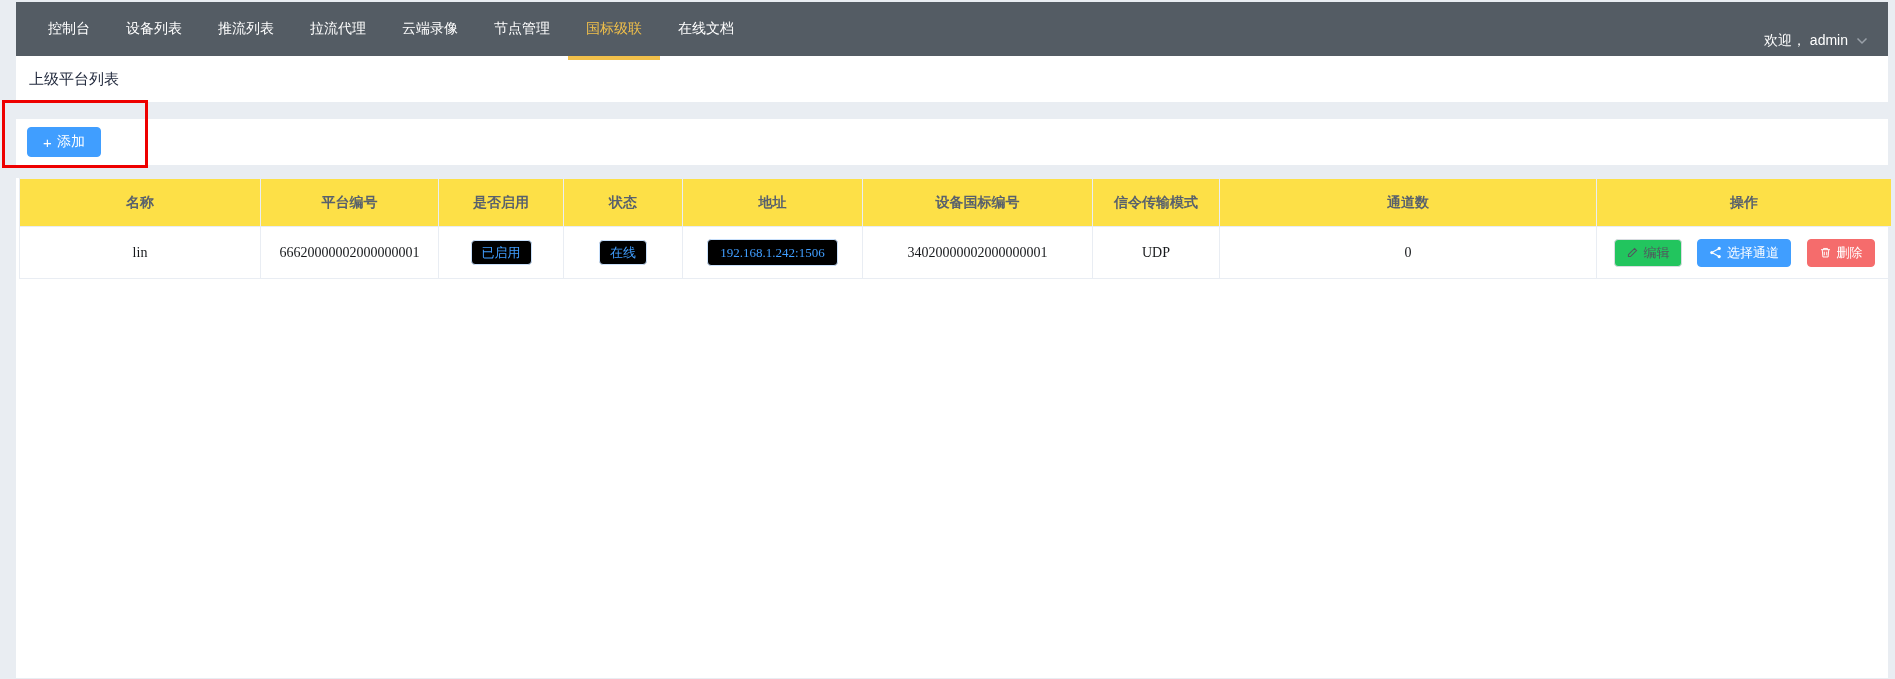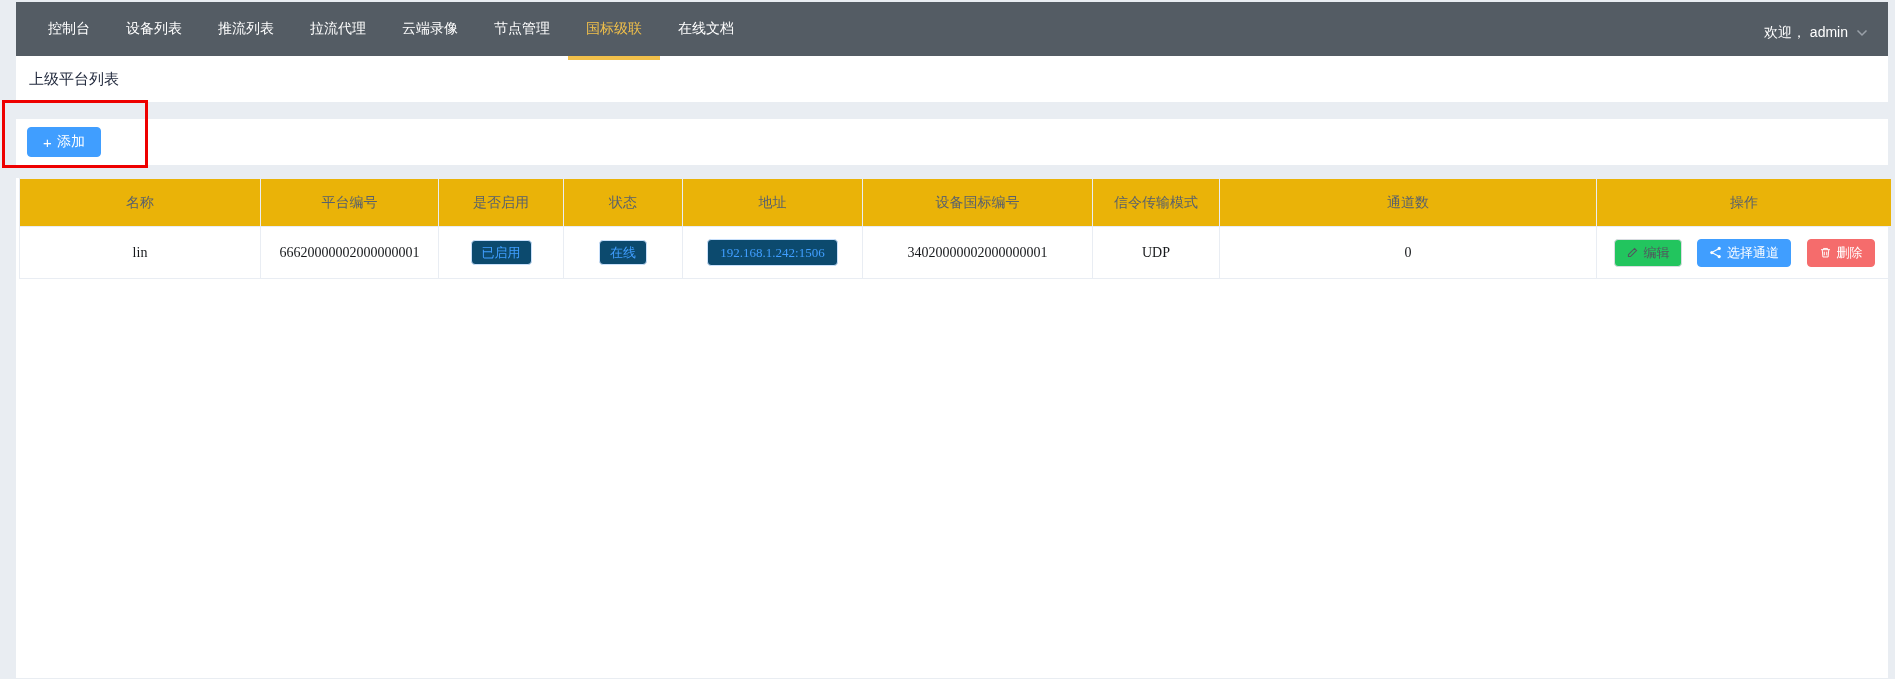--- a/index.html
+++ b/index.html
@@ -32,21 +32,21 @@
   .switch {
     width:38px; height:18px; border-radius:9px; background:#d7dbe2;
     position:relative; cursor:pointer; flex:0 0 auto;
   }
   .switch .knob {
     position:absolute; left:2px; top:2px; width:14px; height:14px;
     border-radius:50%; background:#fff; box-shadow:0 1px 2px rgba(0,0,0,.25);
   }
   .alarm-label { color:#8d939c; font-size:14px; }
   .welcome-group {
-    position:absolute; right:20px; top:4px; height:54px;
+    position:absolute; right:20px; top:12px; height:54px;
     display:flex; align-items:center; gap:8px; color:#fff; font-size:14px; cursor:pointer;
   }
 
   
   .title-bar { height:46px; background:#fff; display:flex; align-items:center; padding-left:13px; }
   .page-title { font-size:15px; font-weight:normal; color:#1c2438; }
 
   .gap1 { height:17px; }
   .toolbar { height:46px; background:#fff; padding:8px 0 0 11px; }
   .add-btn {
@@ -63,30 +63,30 @@
     border:3px solid #ee0000; z-index:20; pointer-events:none;
   }
 
   
   .card { background:#fff; height:500px; padding:0 3px; }
   table.grid { width:1872px; table-layout:fixed; border-collapse:collapse; }
   table.grid th, table.grid td {
     border:1px solid #e9edf3; text-align:center; vertical-align:middle; overflow:hidden;
   }
   table.grid th {
-    height:48px; font-size:14px; font-weight:normal; color:#59616c; background:#eab308;
+    height:48px; font-size:14px; font-weight:bold; color:#59616c; background:#fde047;
     font-family:"Liberation Sans", sans-serif;
   }
   table.grid td {
     height:52px; font-size:14px; color:#17191c;
     font-family:"Liberation Serif", serif;
   }
   .tag {
     display:inline-block; padding:4px 10px; font-size:13px; line-height:1.2;
-    background:#0c4a6e; border:1px solid #c9e0fb; border-radius:4px; color:#409eff;
+    background:#000000; border:1px solid #c9e0fb; border-radius:4px; color:#409eff;
     font-family:"Liberation Sans", sans-serif;
   }
   .tag.serif { font-family:"Liberation Serif", serif; padding:5px 12px;text-align:center; }
 
   .action-cell { white-space:nowrap; }
   .btn {
     display:inline-flex; align-items:center; justify-content:center; gap:5px;
     height:28px; border-radius:4px; font-size:13px; cursor:pointer; vertical-align:middle;
     font-family:"Liberation Sans", sans-serif; border:1px solid transparent; padding:0 11px;
   }

